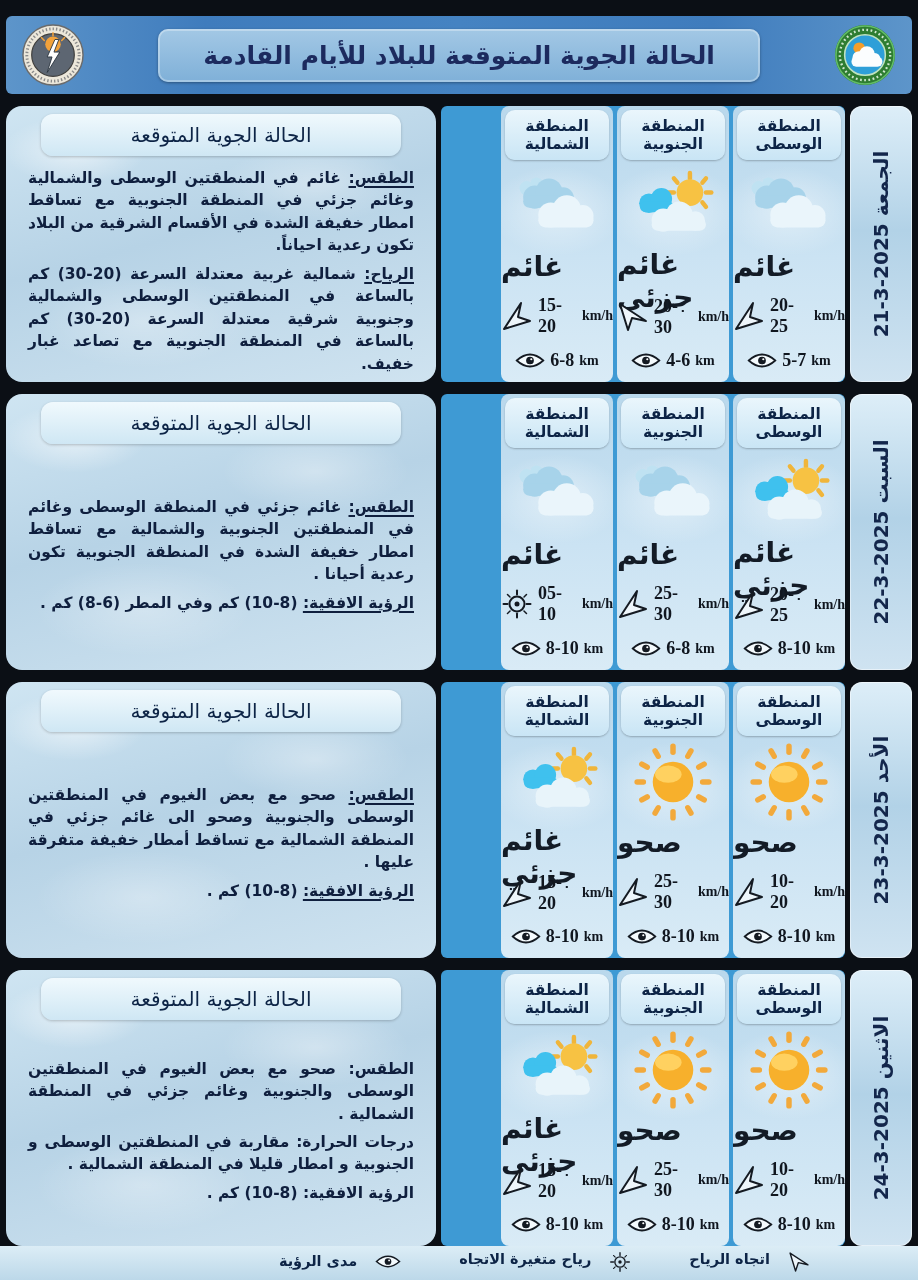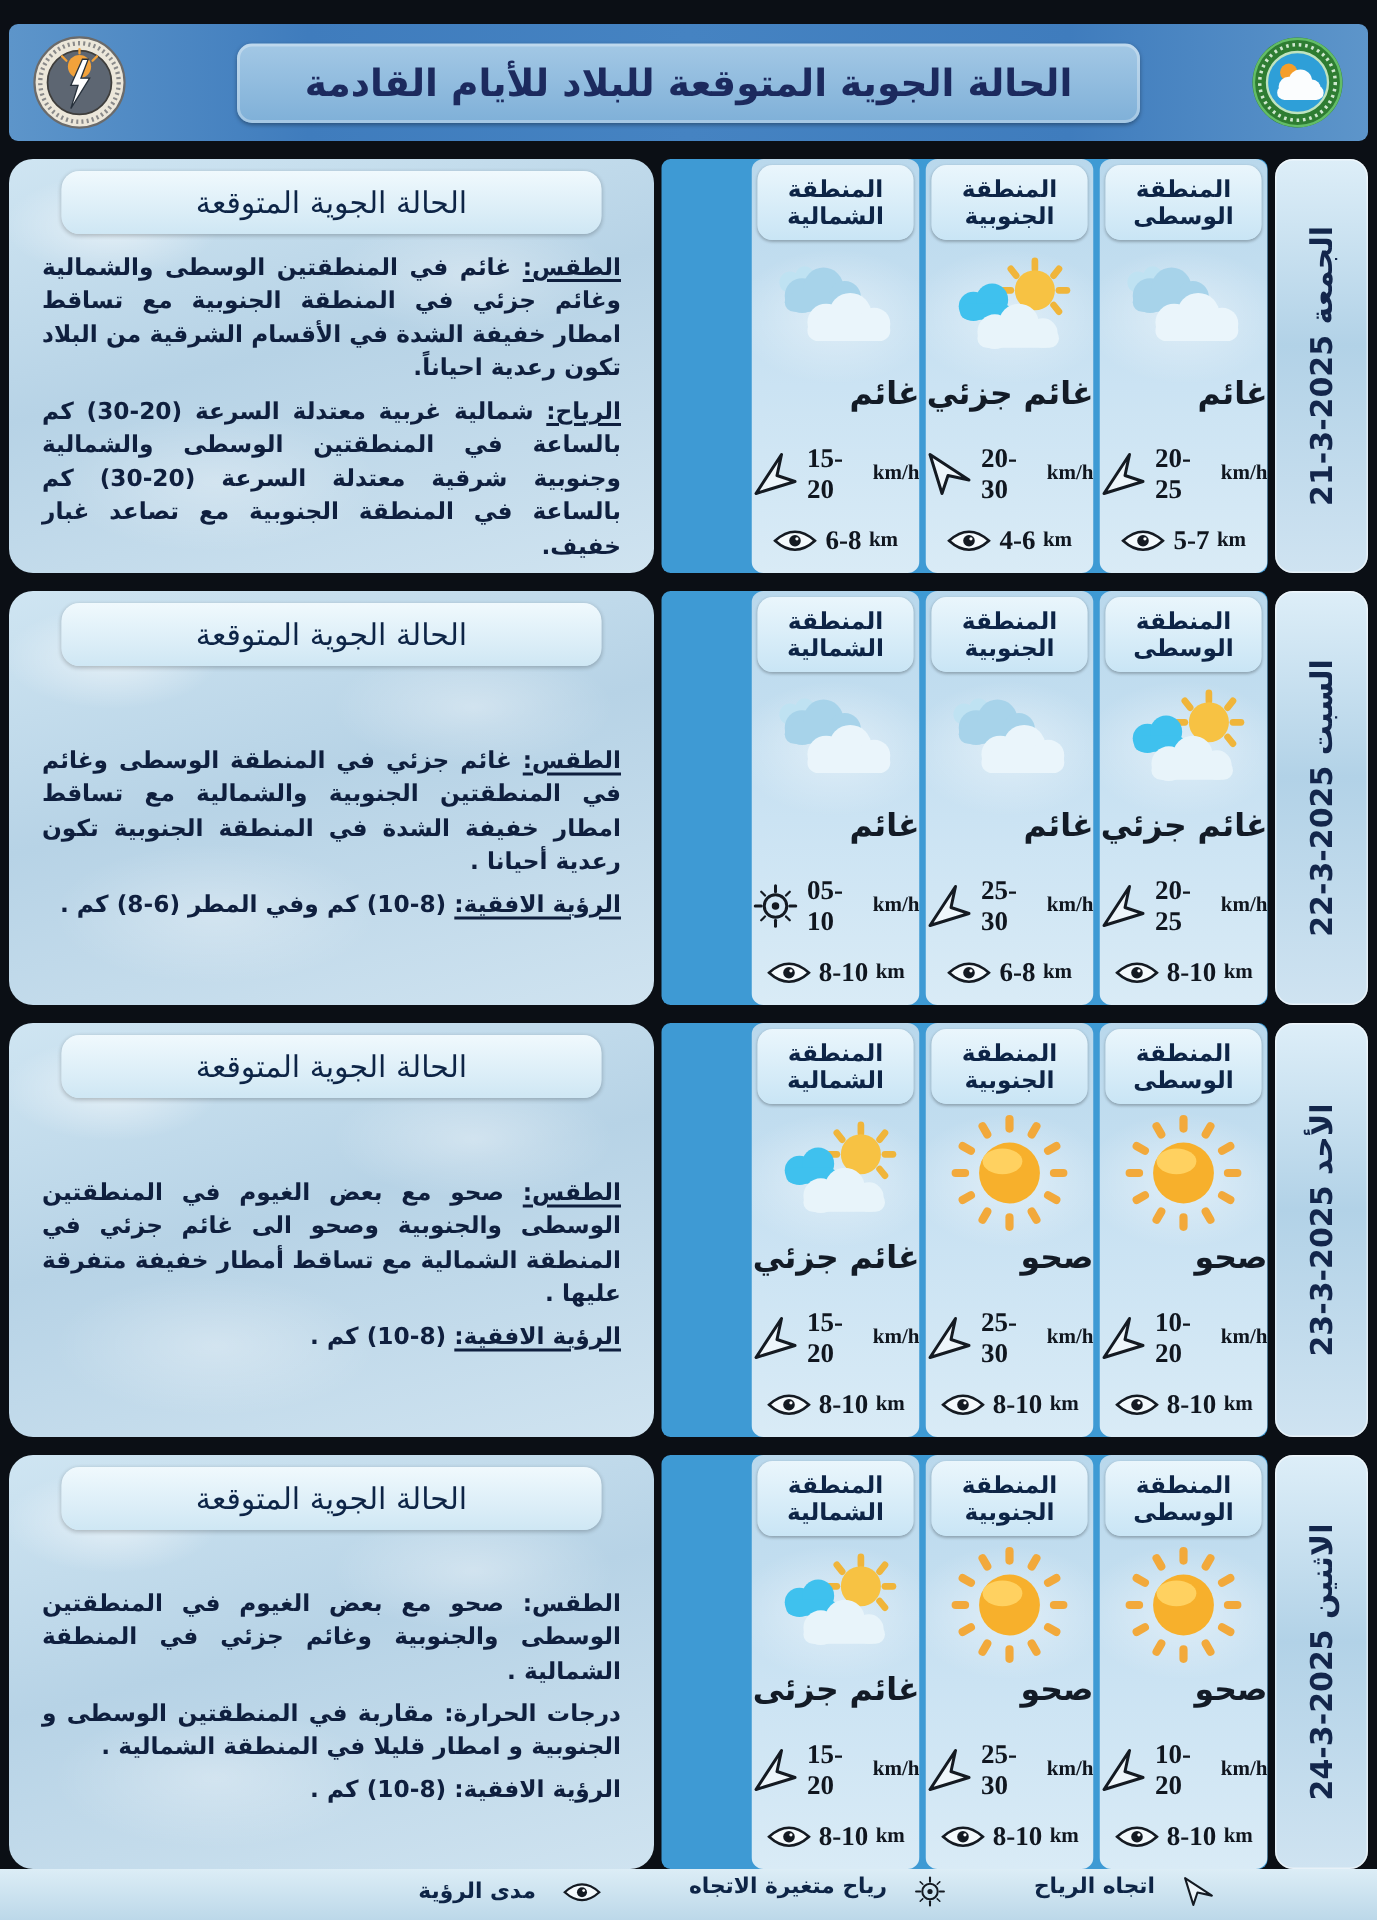--- a/index.html
+++ b/index.html
@@ -50,21 +50,21 @@
       linear-gradient(180deg,#b9d8ec 0%,#cbe3f3 55%,#d9ebf6 100%);
   }
   .region-head{
     margin:4px 4px 2px;padding:7px 2px;border-radius:10px;text-align:center;
     background:linear-gradient(180deg,#eaf6fc,#c9e5f5);
     font-weight:700;font-size:15.5px;color:#0d2446;
     box-shadow:0 1px 2px rgba(0,0,0,.25);
   }
   .w-icon{height:94px;display:flex;align-items:center;justify-content:center;}
   .w-icon svg{width:98px;height:78px;}
-  .cond{height:46px;text-align:right;font-weight:700;font-size:21px;color:#131b26;}
+  .cond{height:46px;text-align:left;font-weight:700;font-size:28px;color:#131b26;}
   .metric{display:flex;align-items:center;justify-content:center;gap:5px;direction:ltr;}
   .metric.wind{height:50px;}
   .metric.vis{height:46px;}
   .metric .m-ic{display:flex;align-items:center;}
   .metric.wind .m-ic svg{width:32px;height:32px;}
   .metric.vis .m-ic svg{width:30px;height:19px;}
   .num{font-family:"Liberation Serif","DejaVu Sans",serif;font-weight:700;font-size:18px;color:#10161f;}
   .unit{font-family:"Liberation Serif","DejaVu Sans",serif;font-weight:700;font-size:14px;color:#10161f;}
 
   .text-panel{

